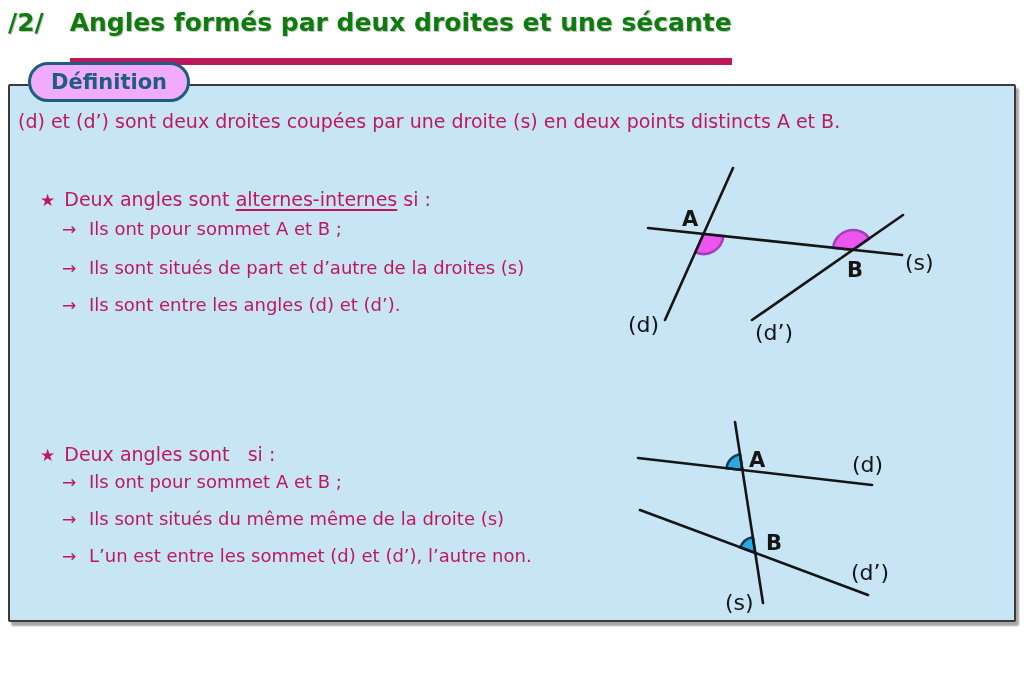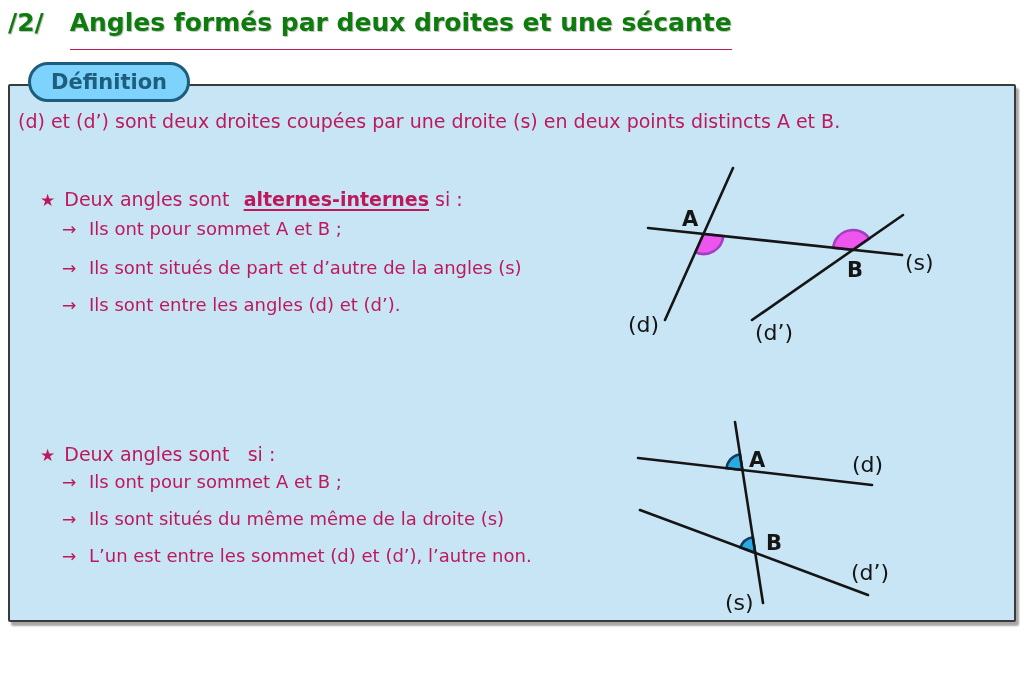--- a/index.html
+++ b/index.html
@@ -3,38 +3,38 @@
 <meta charset="utf-8">
 <style>
   * { margin:0; padding:0; box-sizing:border-box; }
   body { background:#ffffff; font-family:"DejaVu Sans","Liberation Sans",sans-serif; }
   .page { position:relative; width:1024px; height:676px; background:#ffffff; overflow:hidden; }
 
   
   .title-row { position:absolute; left:8px; top:8px; display:flex; align-items:flex-start; gap:26px;
                color:#0d7c0d; font-weight:bold; font-size:25px;
                text-shadow:1px 1px 0 rgba(90,90,90,0.35); }
-  .title-underline { border-bottom:1px solid #be185d; padding-bottom:12px; }
+  .title-underline { border-bottom:7px solid #be185d; padding-bottom:21px; }
 
   
   .def-box { position:absolute; left:8px; top:84px; width:1008px; height:538px;
              background:#c7e5f4; border:2px solid #3a3a3a; border-radius:2px;
              box-shadow:3px 4px 2px rgba(0,0,0,0.35); }
 
   
-  .def-badge { position:absolute; left:28px; top:62px; background:#7dd3fc;
+  .def-badge { position:absolute; left:28px; top:62px; background:#f0abfc;
                border:3px solid #1e5d7c; border-radius:22px; padding:5px 20px;
                color:#1e5d7c; font-weight:bold; font-size:21px; z-index:5; }
 
   .boxtext { position:absolute; color:#be185d; }
   .intro { left:18px; top:110px; font-size:19px; }
 
   .head { display:flex; align-items:baseline; font-size:19px; }
   .head .star { font-size:17px; margin-right:9px; }
-  .head .kw { font-weight:bold; text-decoration:underline; text-decoration-thickness:2px; text-underline-offset:3px;margin-left:8px; }
+  .head .kw { font-weight:normal; text-decoration:underline; text-decoration-thickness:2px; text-underline-offset:3px; }
   .head-1 { left:40px; top:188px; }
   .head-2 { left:40px; top:443px; }
 
   .item { display:flex; align-items:baseline; font-size:18px; }
   .item .arrow { width:27px; font-size:17px; flex:0 0 auto; }
   .i-1a { left:62px; top:218px; } .i-1b { left:62px; top:257px; } .i-1c { left:62px; top:294px; }
   .i-2a { left:62px; top:471px; } .i-2b { left:62px; top:508px; } .i-2c { left:62px; top:545px; }
 
   .diagram { position:absolute; }
   .diag-1 { left:608px; top:148px; }
@@ -65,21 +65,21 @@
     <span>Deux angles sont</span>&nbsp;
     <span class="kw">alternes-internes</span>&nbsp;
     <span>si :</span>
   </div>
   <div class="boxtext item i-1a">
     <span class="arrow">→</span>
     <span>Ils ont pour sommet A et B ;</span>
   </div>
   <div class="boxtext item i-1b">
     <span class="arrow">→</span>
-    <span>Ils sont situés de part et d’autre de la angles (s)</span>
+    <span>Ils sont situés de part et d’autre de la droites (s)</span>
   </div>
   <div class="boxtext item i-1c">
     <span class="arrow">→</span>
     <span>Ils sont entre les angles (d) et (d’).</span>
   </div>
 
   <div class="boxtext head head-2">
     <span class="star">★</span>
     <span>Deux angles sont</span>&nbsp;
     &nbsp;

